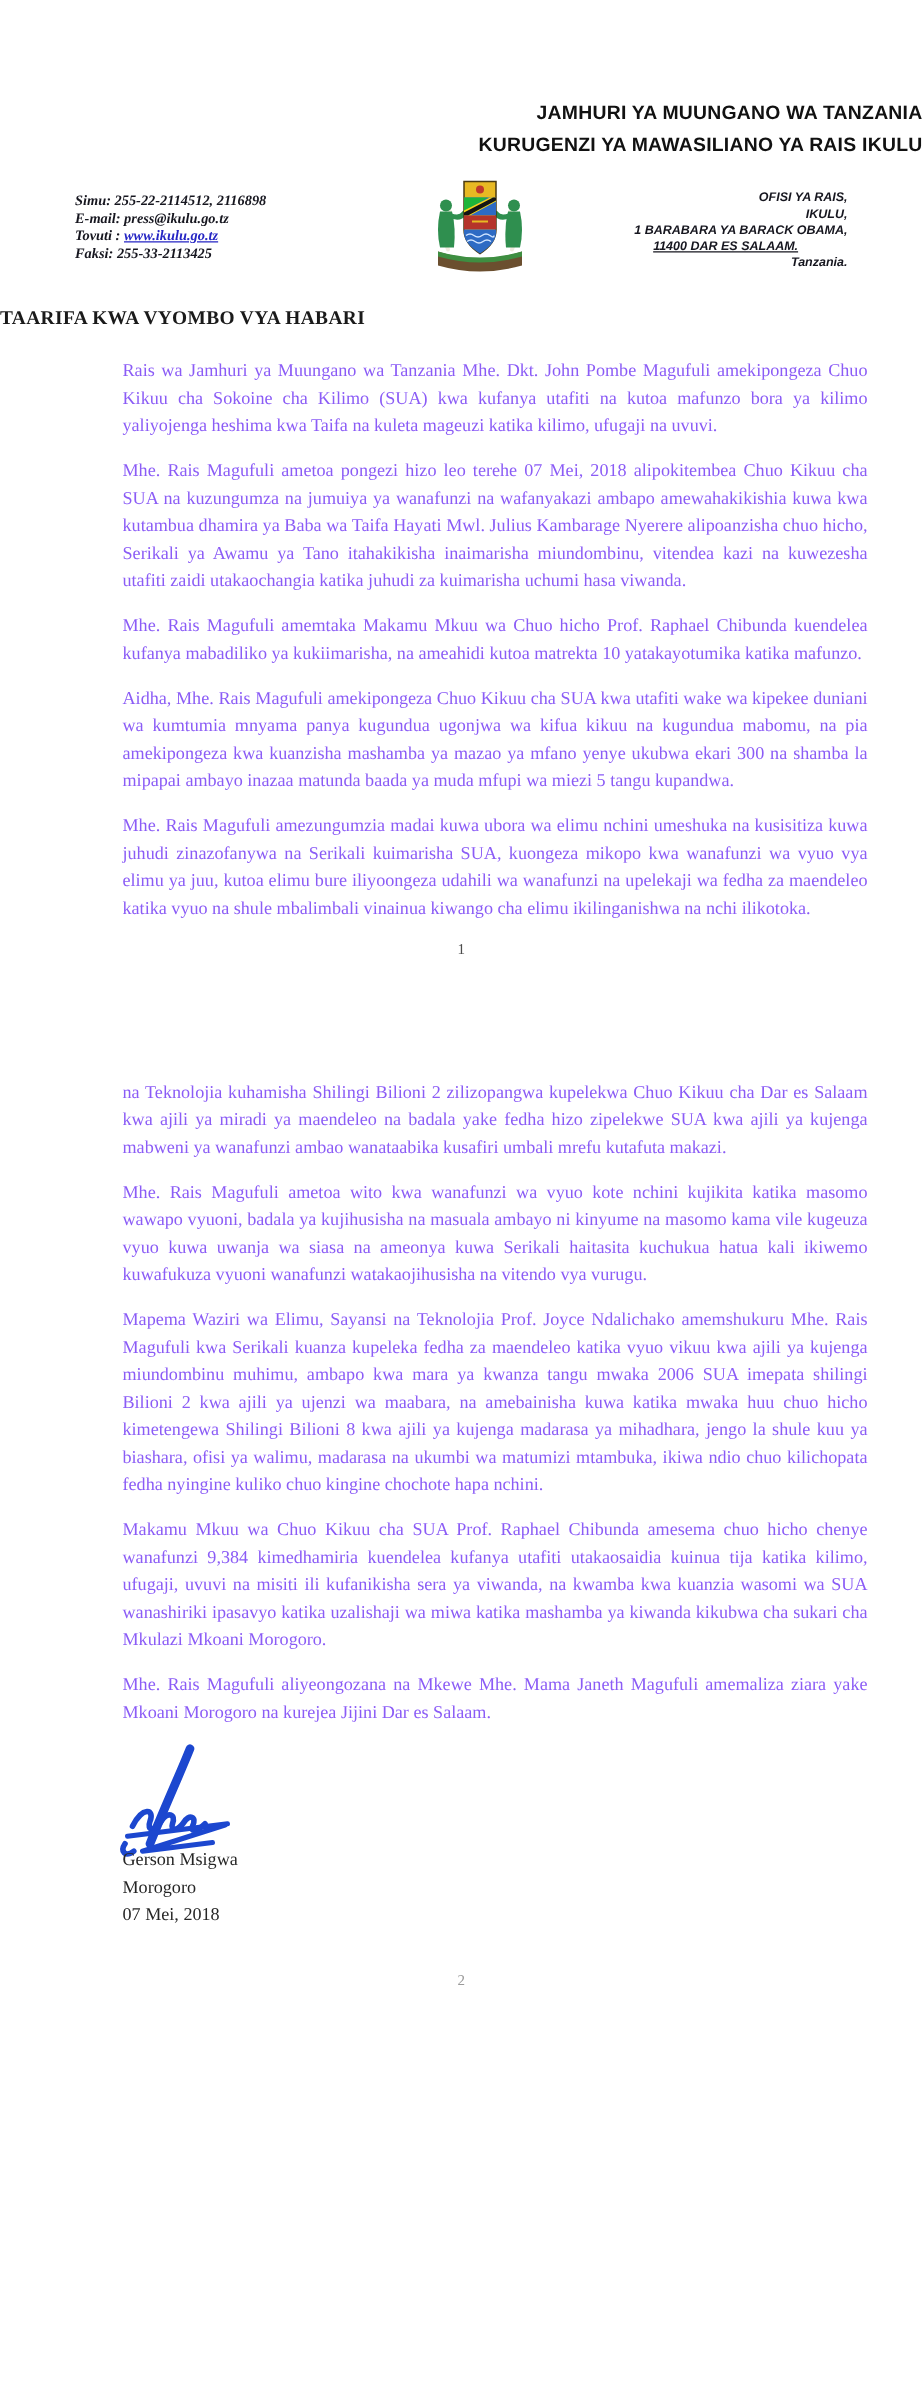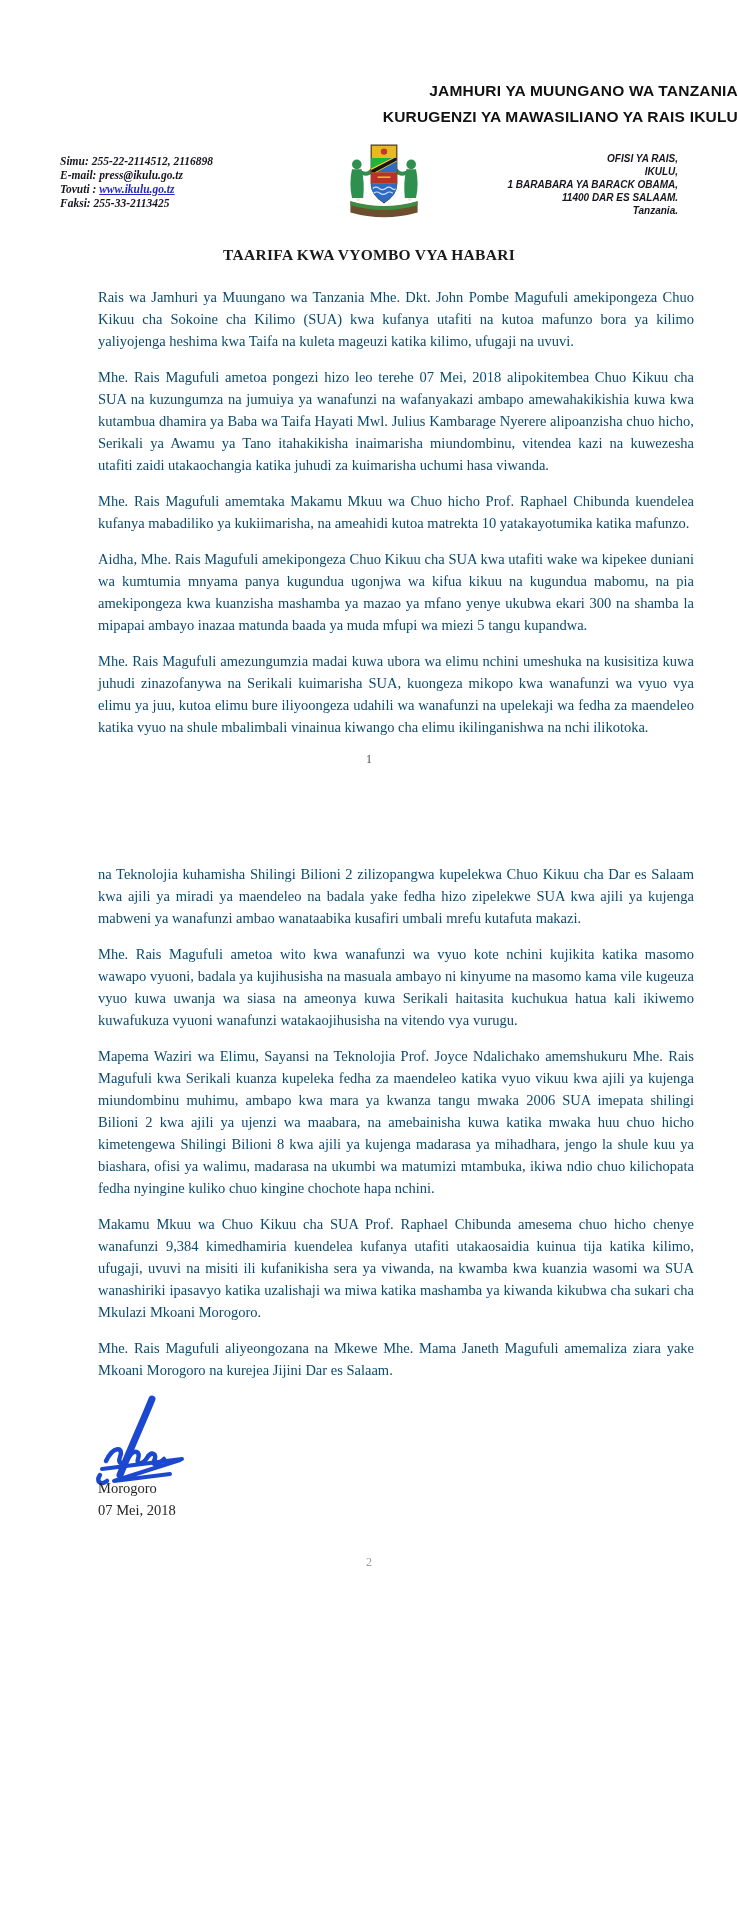--- a/index.html
+++ b/index.html
@@ -59,36 +59,36 @@
     text-align:right;
     font-family:"Liberation Sans", sans-serif;
     font-weight:bold;
     font-style:italic;
     font-size:10px;
     line-height:13px;
     color:#16161f;
     padding-top:12px;
     white-space:nowrap;
   }
-  .address-right .underlined{}
+  .address-right .underlined{text-decoration:underline;text-align:center;}
   
   .doc-title{
-    text-align:center;
+    text-align:left;
     font-weight:bold;
     font-size:15.5px;
     letter-spacing:.3px;
     color:#1a1a1a;
     margin-top:24px;
   }
   .body-col{
     margin:22px 44px 0 98px;
     font-size:14.5px;
     line-height:22px;
     text-align:justify;
-    color:#0c4a6e;
+    color:#8b5cf6;
   }
   .body-col p{margin:0 0 14px 0;}
   .page-number{
     text-align:center;
     font-size:12px;
     margin-top:10px;
   }
   .pn1{color:#4c4c4c;}
   .pn2{color:#9a9a9a;}
   .page-gap{height:96px;}
@@ -194,20 +194,21 @@
     <svg class="sig-svg" width="120" height="96" viewBox="0 0 120 96" aria-hidden="true">
       <g stroke="#1c47cf" fill="none" stroke-linecap="round" stroke-linejoin="round">
         <path d="M60,4 C52,24 40,50 28,80" stroke-width="7"></path>
         <path d="M14,66 C22,50 32,52 28,62 C25,70 32,70 37,62 C42,54 49,56 46,64 C44,70 50,70 55,63 C59,56 66,58 62,66 C60,71 66,70 72,64" stroke-width="4.5"></path>
         <path d="M10,74 L90,64" stroke-width="4"></path>
         <path d="M88,65 L22,86 L78,79" stroke-width="4"></path>
         <path d="M8,80 C4,86 8,91 15,86" stroke-width="4.5"></path>
       </g>
     </svg>
     <div class="sig-lines">
+      <div>Gerson Msigwa</div>
       <div>Morogoro</div>
       <div>07 Mei, 2018</div>
     </div>
   </div>
 
   <div class="page-number pn2" style="margin-top:34px;">2</div>
 
 </div>
 
 </body></html>

